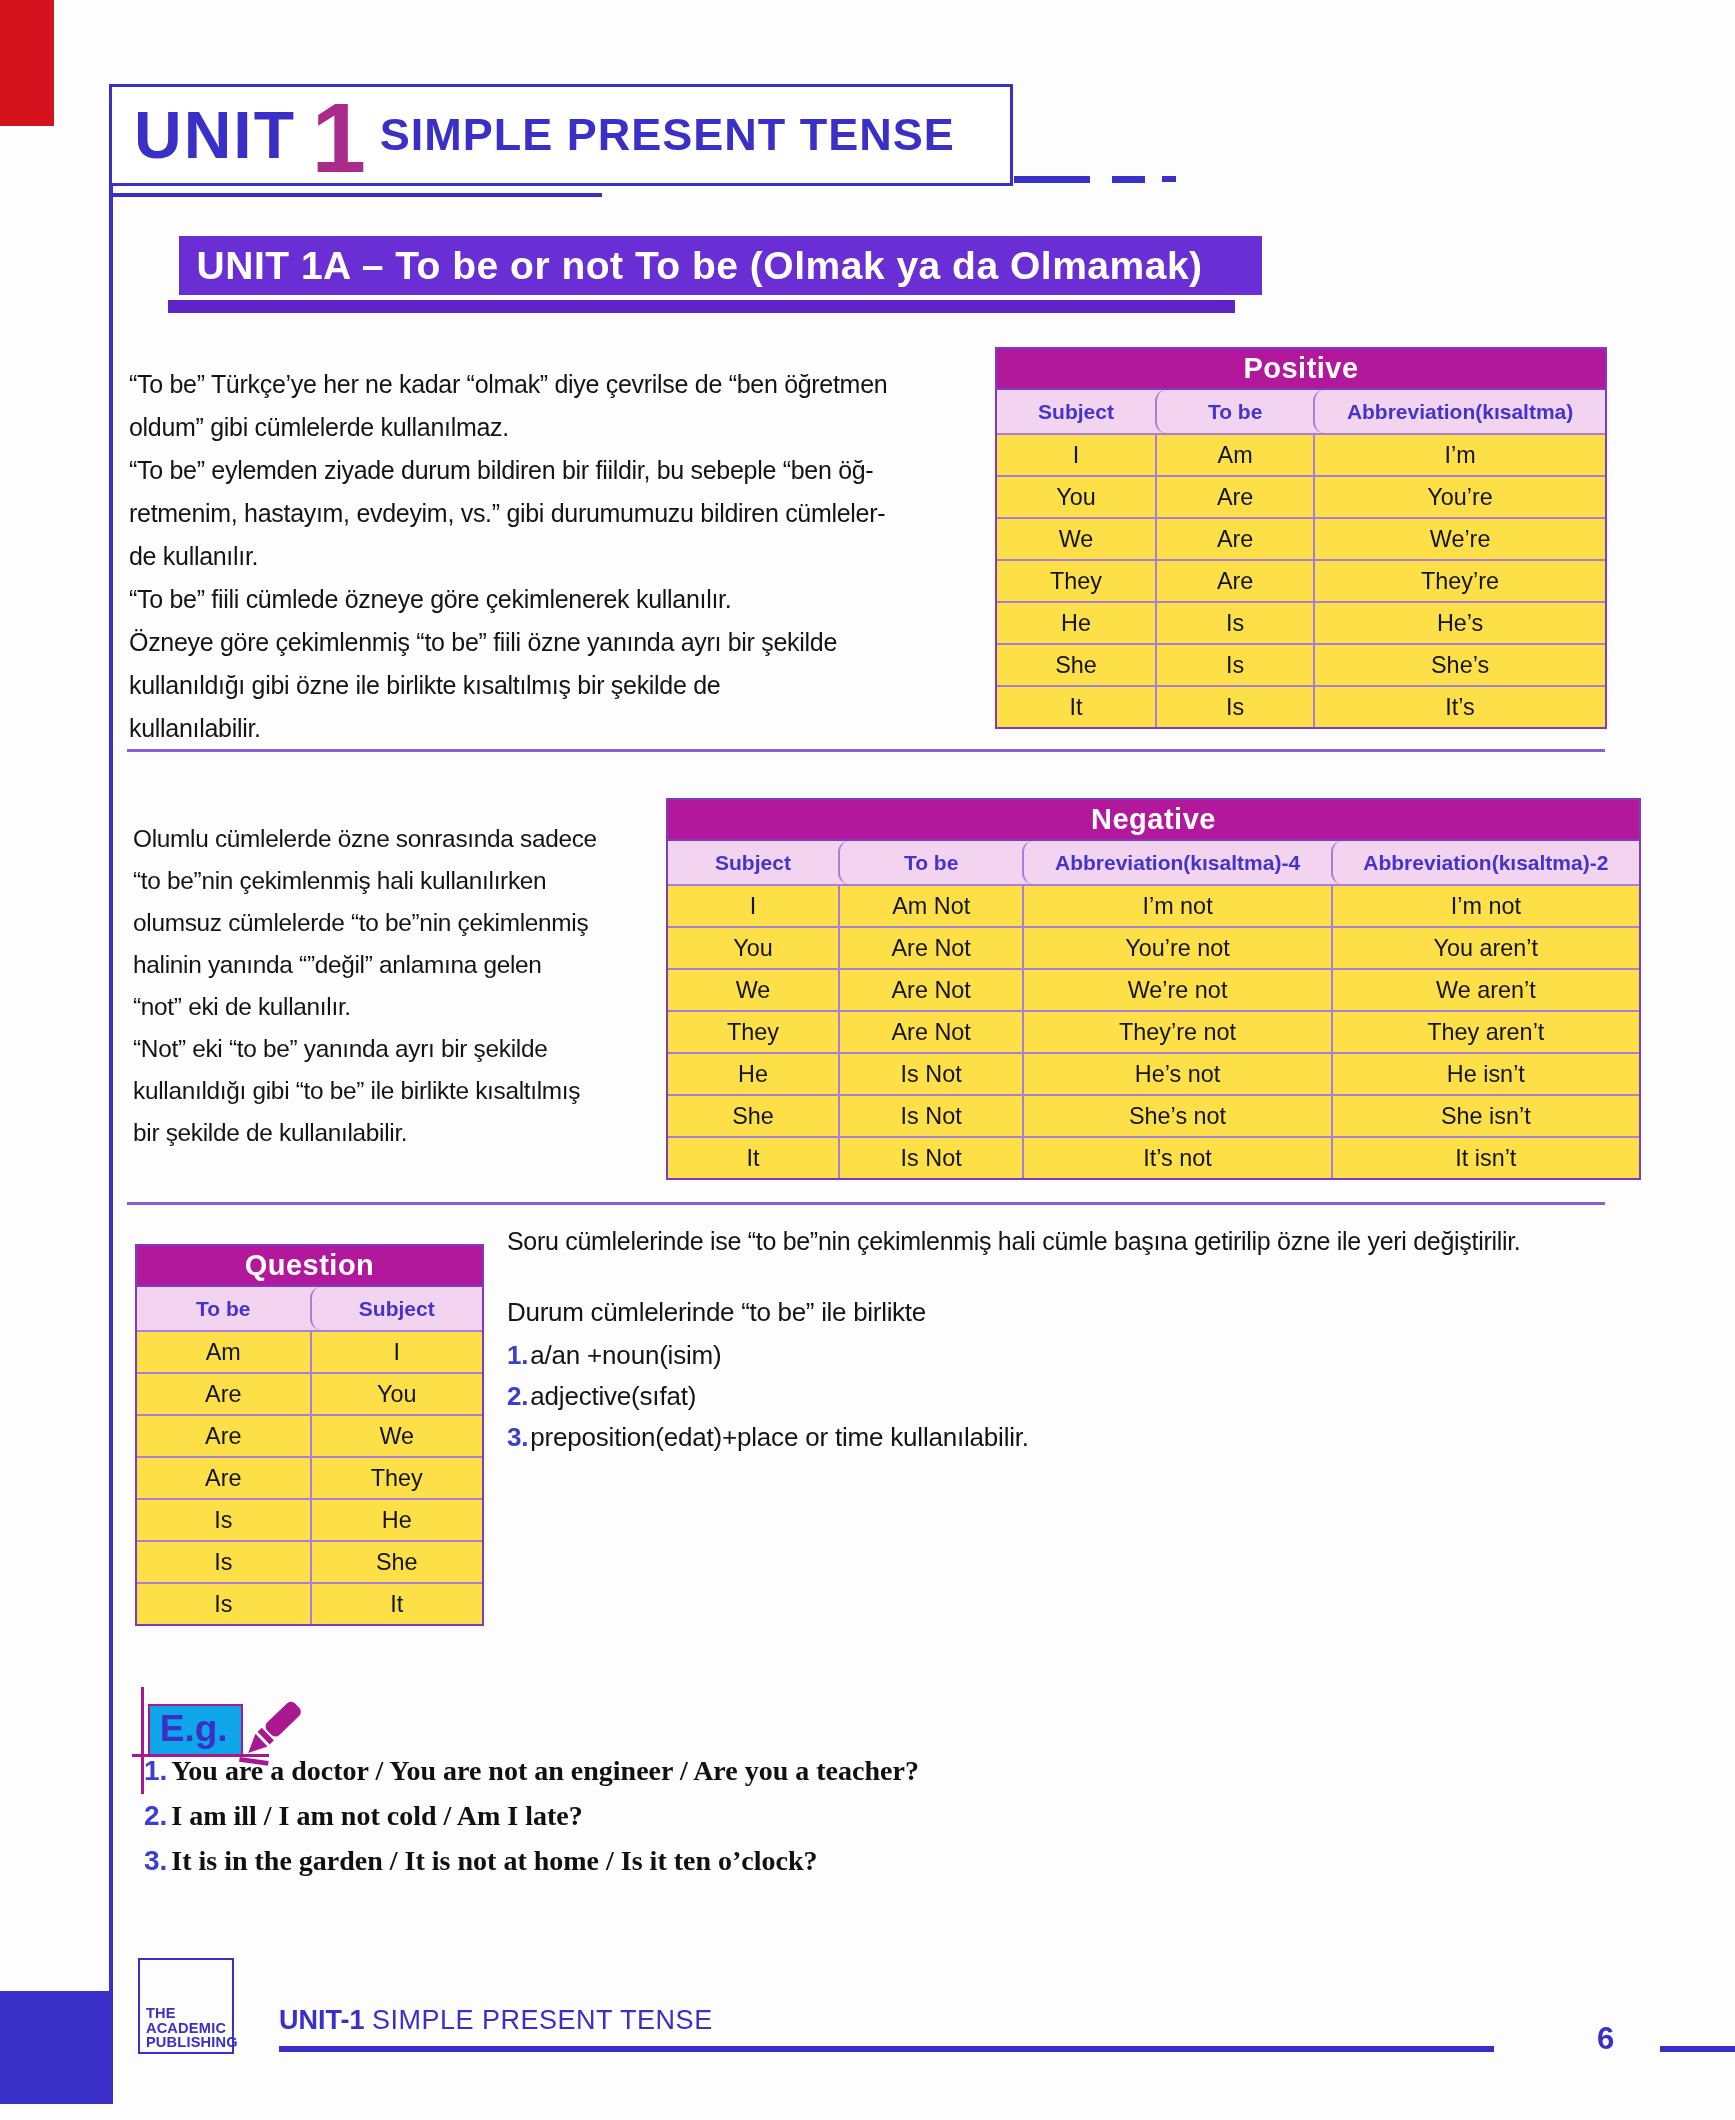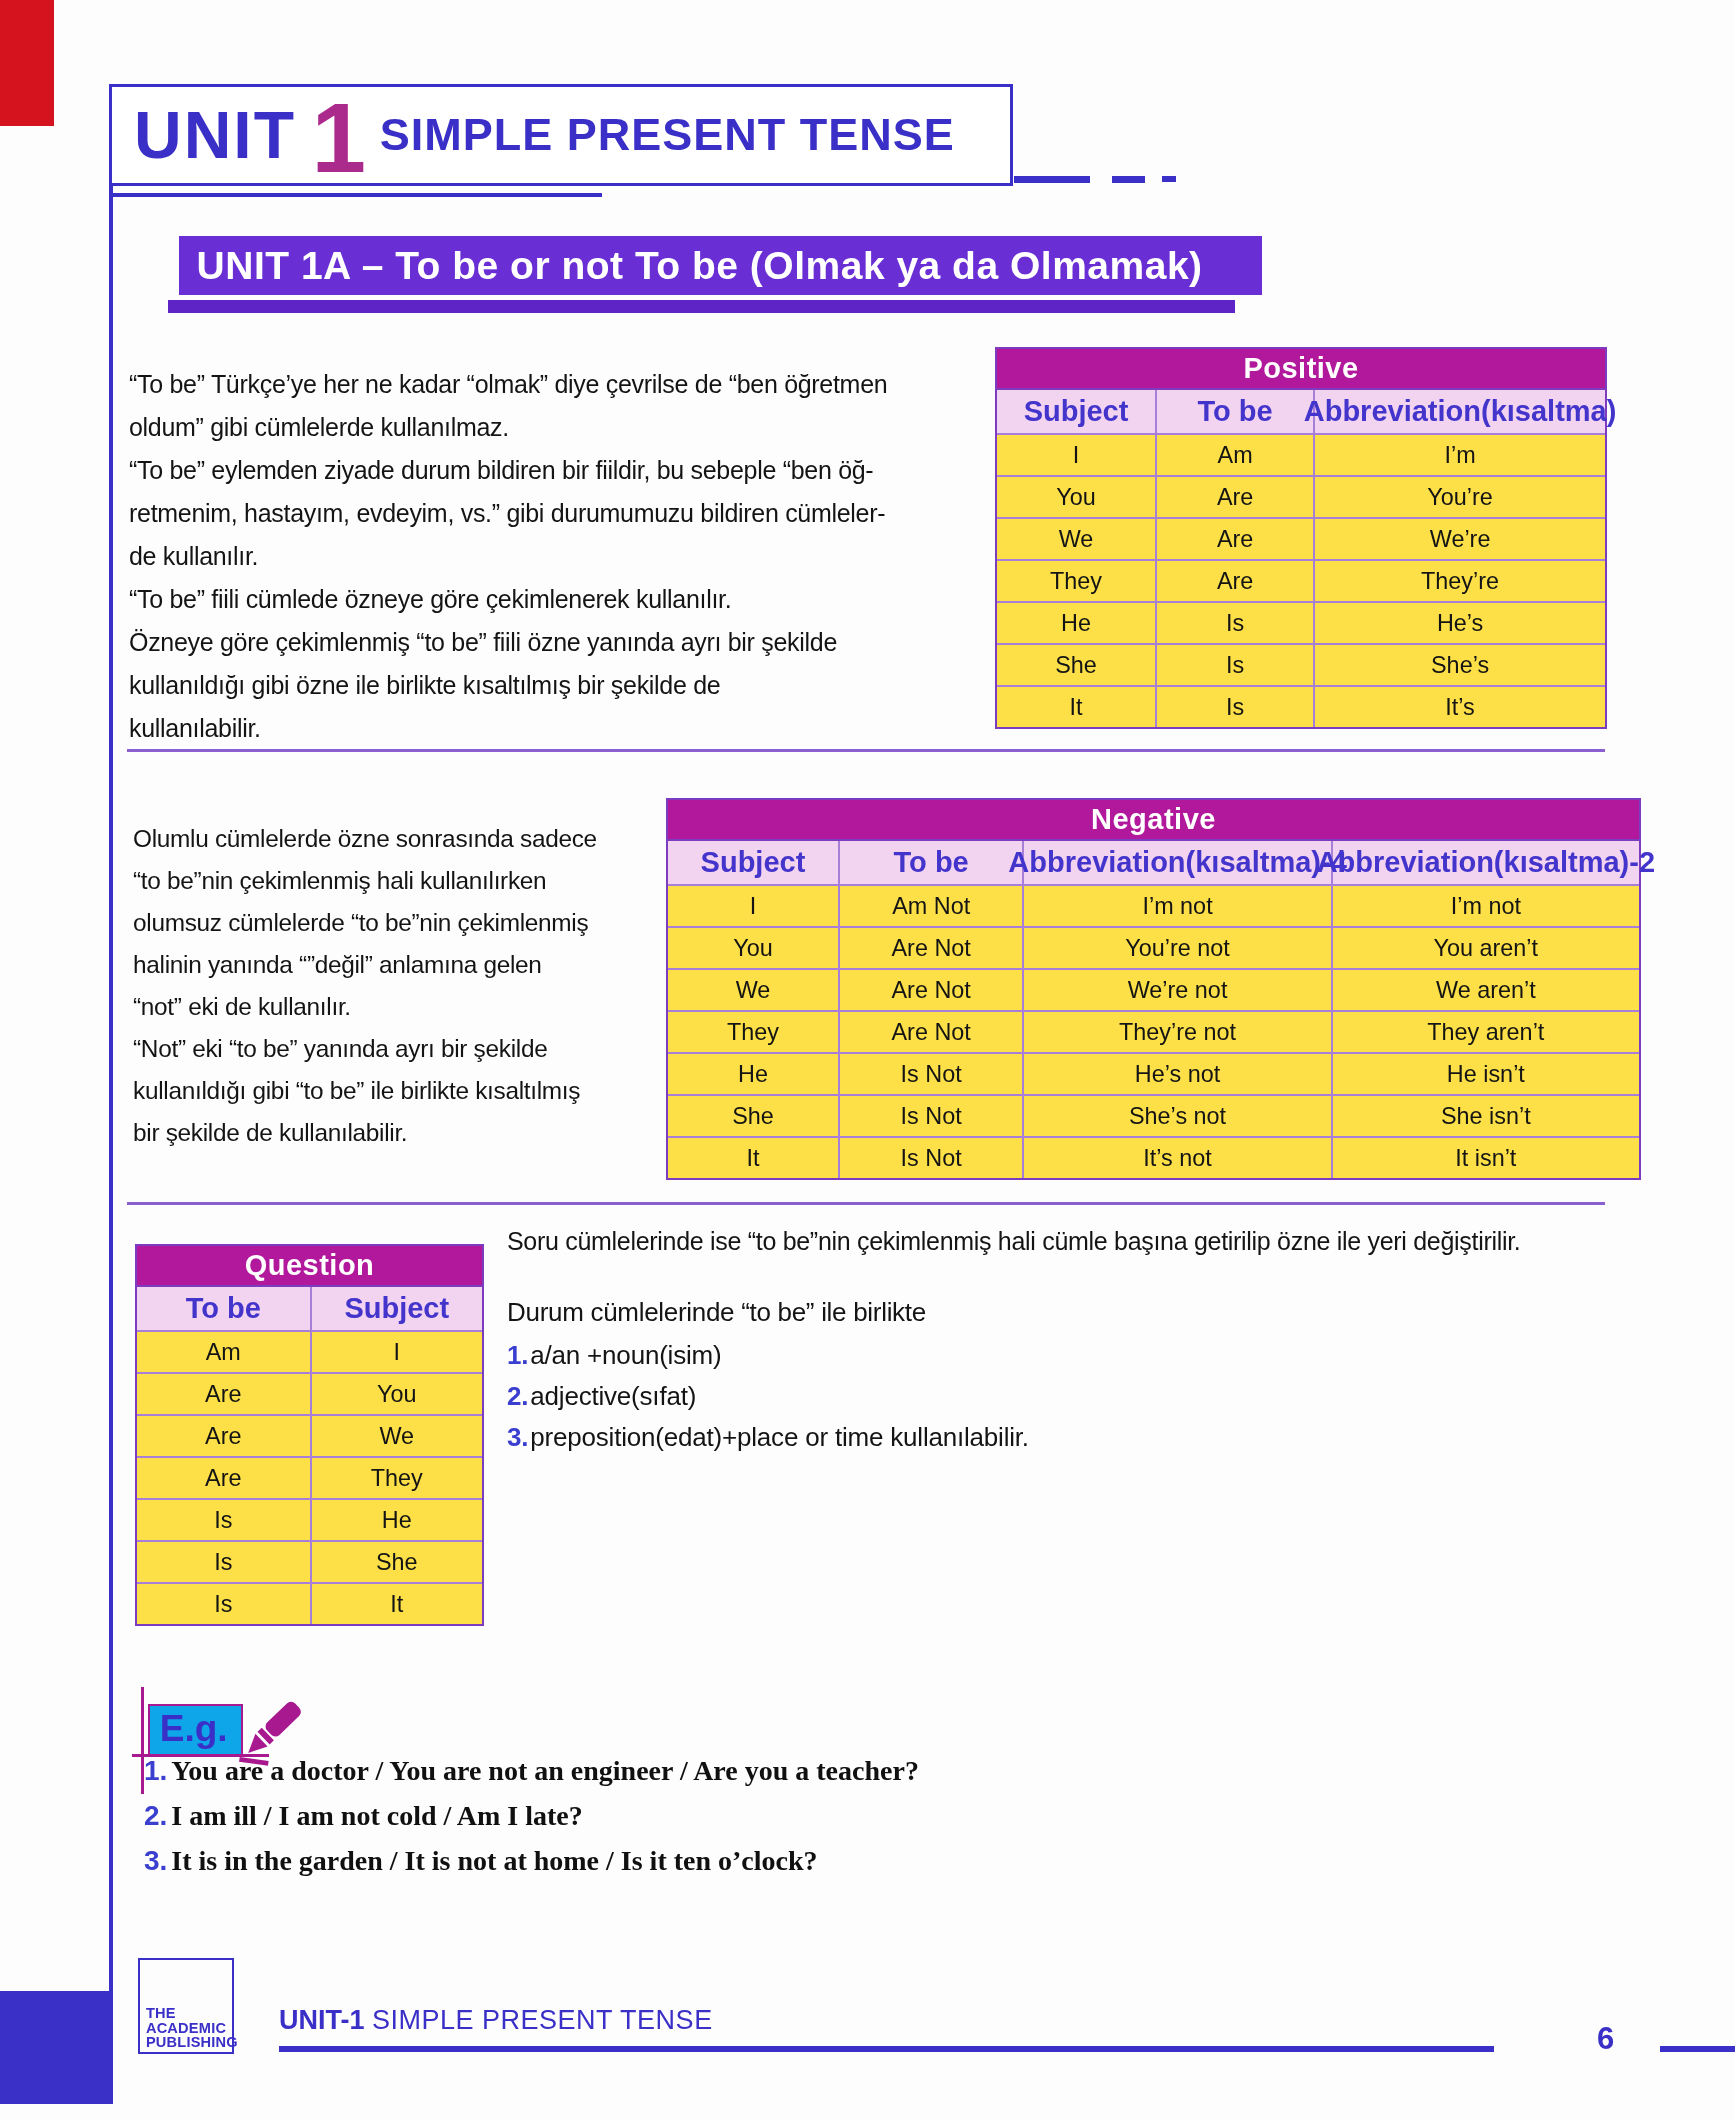--- a/index.html
+++ b/index.html
@@ -40,21 +40,21 @@
   
   .tbl{position:absolute;background:#fde047;border:2px solid #7d3bbf;box-sizing:border-box;}
   .tbl-title{
     height:39px;background:#b2189b;color:#fff;font-weight:700;font-size:29px;
     display:flex;align-items:center;justify-content:center;letter-spacing:0.5px;
   }
   .tr{display:flex;border-top:2px solid #a87fd8;height:40px;}
   .tr.thead{border-top:2px solid #7d3bbf;background:#f2d3f0;height:43px;}
   .td{display:flex;align-items:center;justify-content:center;font-size:23.4px;box-sizing:border-box;}
   .td + .td{border-left:2px solid #a87fd8;}
-  .thead .td{color:#4334cb;font-weight:700;font-size:29px;}
+  .thead .td{color:#4334cb;font-weight:700;font-size:21px;border-radius:11px;}
   .pA{width:26%}.pB{width:26%}.pC{width:48%}
   .nA{width:17.5%}.nB{width:19%}.nC{width:31.75%}.nD{width:31.75%}
   .qA{width:50%}.qB{width:50%}
   
   .divider{position:absolute;left:127px;width:1478px;height:2.9px;background:#8a5fd0;}
   .divider.dv1{top:749px;}
   .divider.dv2{top:1202px;}
   
   .soru-line{position:absolute;left:507px;top:1227px;font-size:25px;letter-spacing:-0.3px;white-space:nowrap;}
   .durum-line{position:absolute;left:507px;top:1297px;font-size:26px;letter-spacing:-0.3px;white-space:nowrap;}

